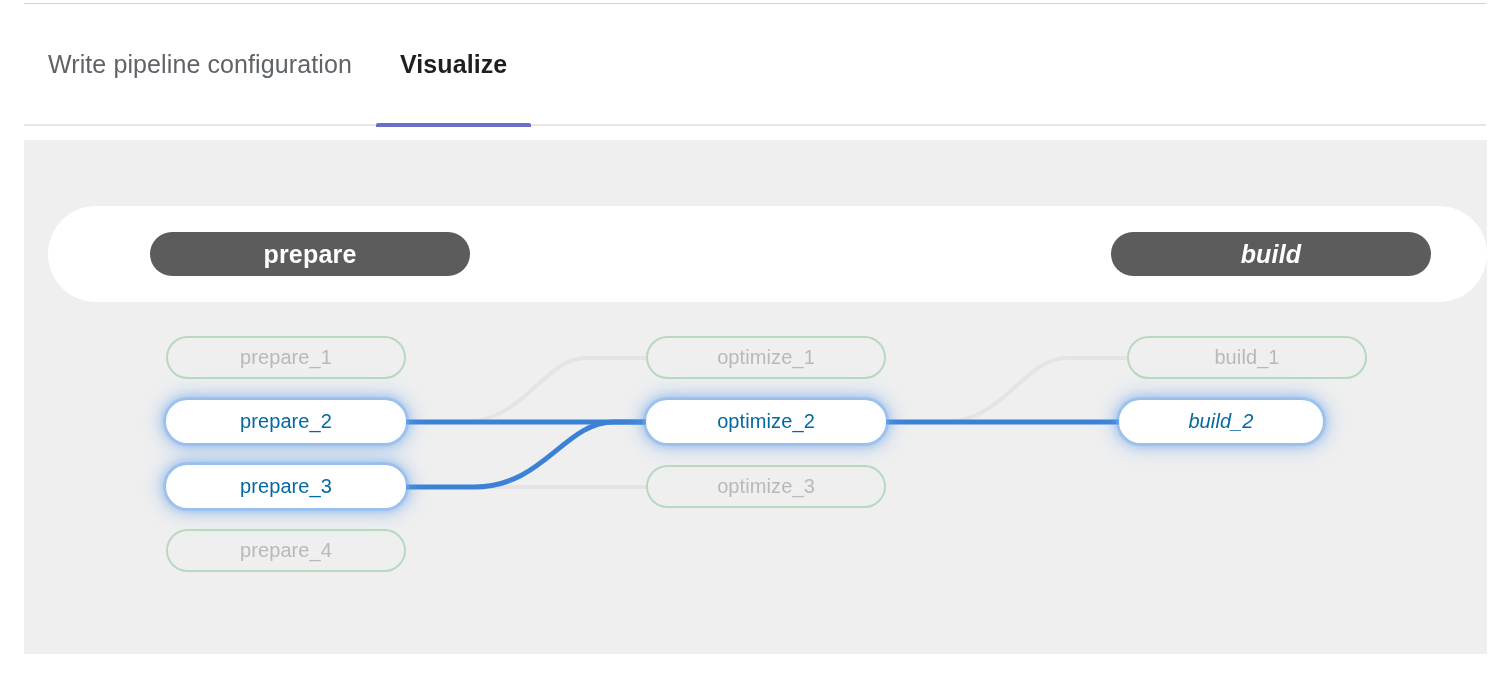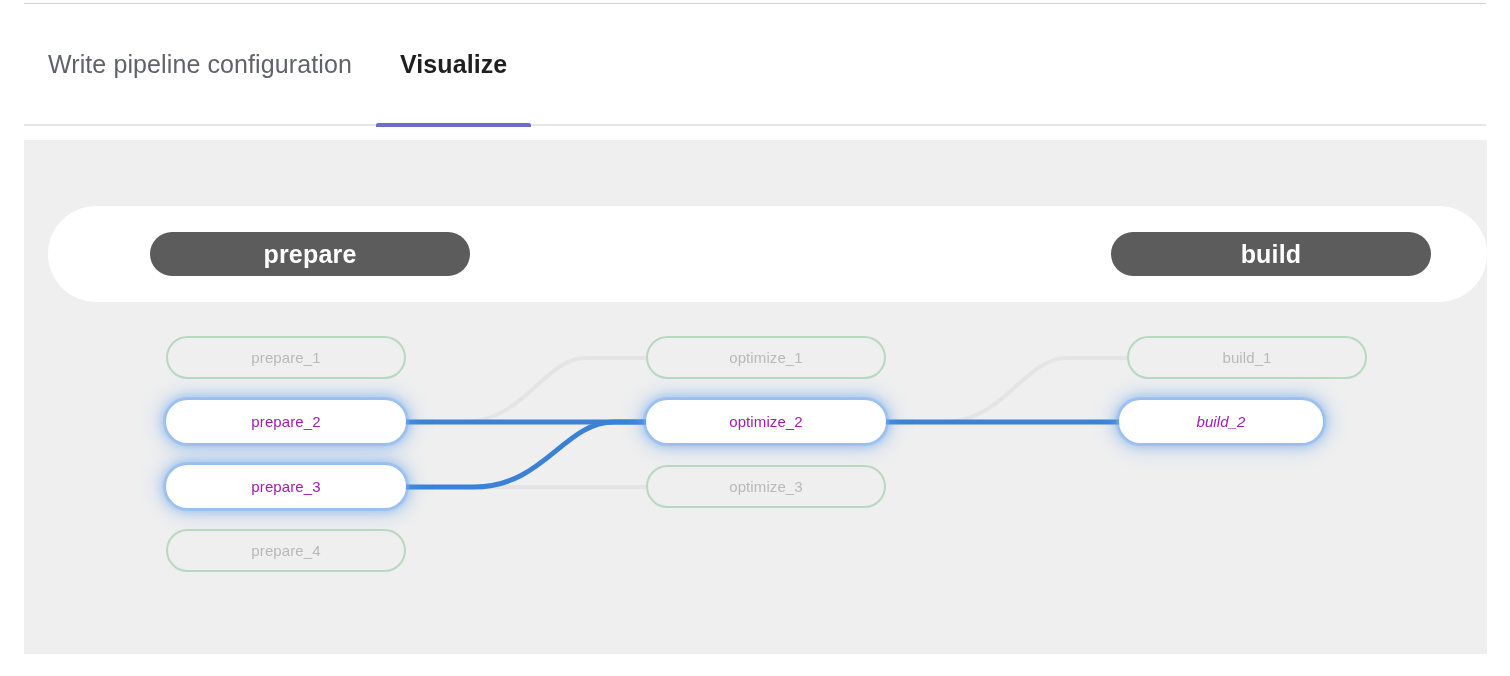--- a/index.html
+++ b/index.html
@@ -121,38 +121,38 @@
     position: absolute;
     height: 43px;
     border-radius: 22px;
     display: flex;
     align-items: center;
     justify-content: center;
     cursor: pointer;
     z-index: 3;
   }
   .node-label {
-    font-size: 15px;
+    font-size: 20px;
     letter-spacing: 0.1px;
   }
   .node.dim {
     background: transparent;
     border: 2px solid #b8d8c0;
   }
   .node.dim .node-label { color: #b9b9bb; }
 
   .node.active {
     background: #ffffff;
     border: 2px solid #ffffff;
     box-shadow:
       0 0 0 3px rgba(124,176,240,0.40),
       0 0 10px 4px rgba(96,160,235,0.45),
       0 0 20px 8px rgba(110,170,240,0.28);
   }
-  .node.active .node-label { color: #a21caf; }
+  .node.active .node-label { color: #0369a1; }
 </style>
 </head>
 <body>
 
 <div id="root">
 
   <div class="top-rule"></div>
 
   <div class="tabbar" id="tabbar">
       <div class="tab">
@@ -163,21 +163,21 @@
         <div class="tab-underline" style="background: rgb(107, 110, 201);"></div>
       </div>
     </div>
 
   <div class="canvas">
 
     <div class="stage-strip" id="stage-strip">
         <div class="stage-pill" style="left: 102px; width: 320px; background: rgb(92, 92, 92);">
           <span class="stage-pill-label">prepare</span>
         </div>
-        <div class="stage-pill" style="left: 1063px; width: 320px; background: rgb(92, 92, 92);">
+        <div class="stage-pill" style="left: 1063px; width: 320px; background: rgb(92, 92, 92); font-style: italic;">
           <span class="stage-pill-label">build</span>
         </div>
       </div>
 
     <svg class="edges" viewBox="0 0 1463 514" id="edge-layer" xmlns="http://www.w3.org/2000/svg">
       <defs>
         <filter id="edgeglow" x="-50%" y="-50%" width="200%" height="200%">
           <feGaussianBlur stdDeviation="3" result="b"></feGaussianBlur>
           <feMerge>
             <feMergeNode in="b"></feMergeNode>

